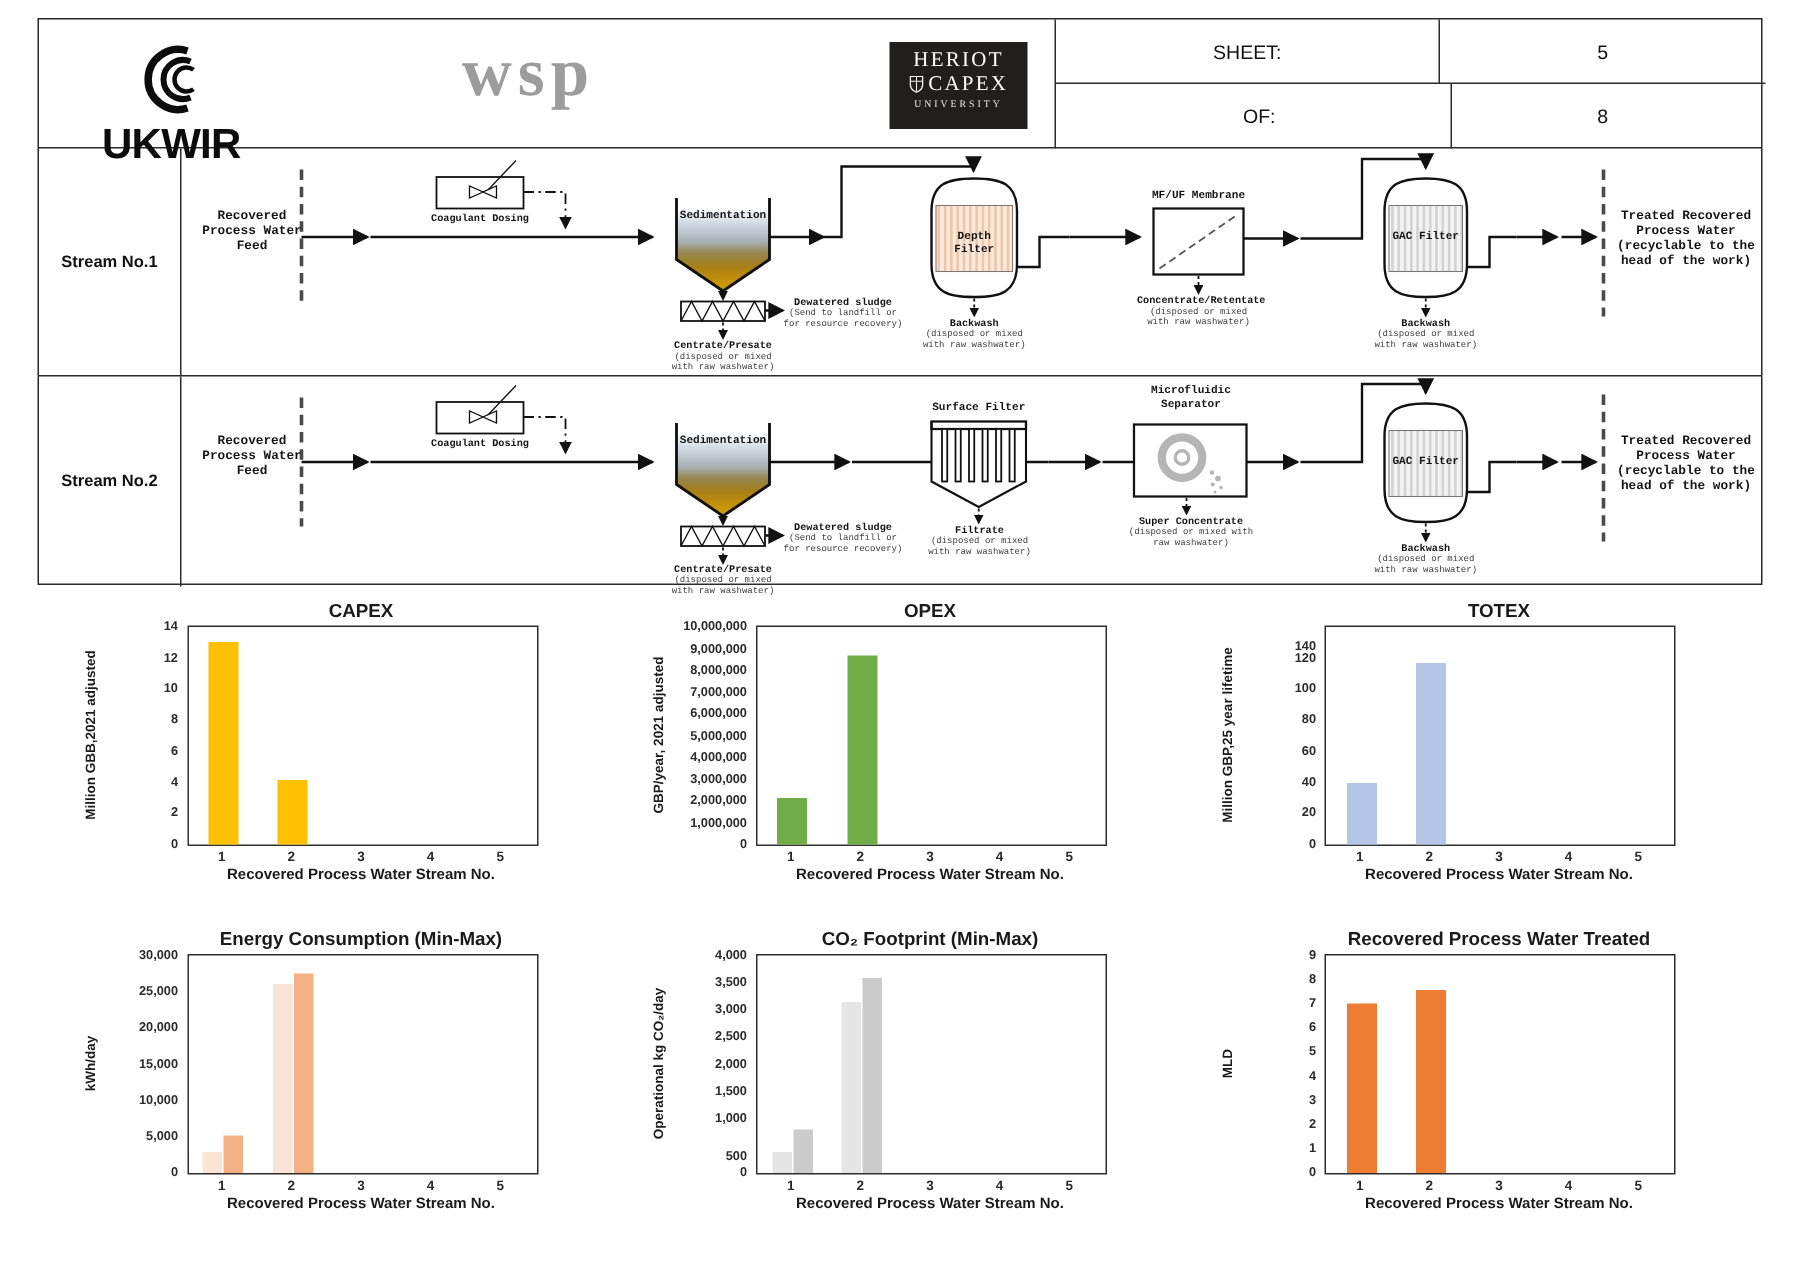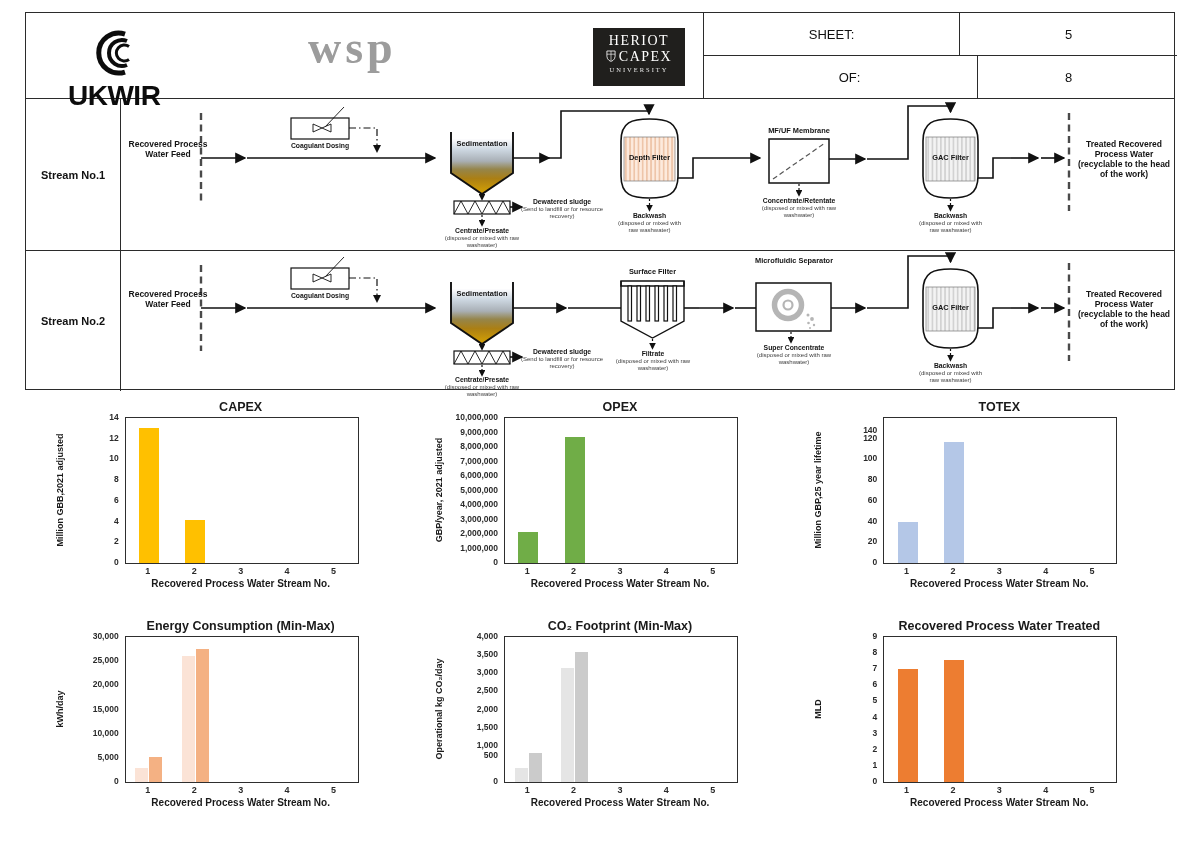--- a/index.html
+++ b/index.html
@@ -12,32 +12,32 @@
   .ukwir-text{font-weight:800;font-size:28px;letter-spacing:-0.5px;color:#0c0c0c;}
   .wsp{position:absolute;left:282px;top:8px;font-family:"Liberation Serif",serif;font-weight:700;font-size:46px;color:#9c9c9c;letter-spacing:4px;}
   .hw{position:absolute;left:567px;top:15px;width:92px;height:58px;background:#201f1d;color:#fff;font-family:"Liberation Serif",serif;text-align:center;box-sizing:border-box;padding-top:6px;}
   .hw .l1{font-size:14px;letter-spacing:1.5px;line-height:1.05;}
   .hw .l2{font-size:14px;letter-spacing:1.5px;line-height:1.1;display:flex;align-items:center;justify-content:center;gap:3px;}
   .hw .l3{font-size:6.5px;letter-spacing:2px;margin-top:2px;color:#e8e8e8;}
   .info{position:absolute;left:677px;top:0;width:473px;height:86px;border-left:1.7px solid #2b2b2b;box-sizing:border-box;}
   .info .cell{position:absolute;display:flex;align-items:center;justify-content:center;font-weight:400;font-size:13px;box-sizing:border-box;}
   .i-sl{left:0;top:0;width:256px;height:43px;border-bottom:1.7px solid #2b2b2b;border-right:1.7px solid #2b2b2b;}
   .i-sv{left:256px;top:0;width:217px;height:43px;border-bottom:1.7px solid #2b2b2b;}
-  .i-ol{left:18px;top:43px;width:256px;height:43px;border-right:1.7px solid #2b2b2b;}
+  .i-ol{left:8px;top:43px;width:256px;height:43px;border-right:1.7px solid #2b2b2b;}
   .i-ov{left:256px;top:43px;width:217px;height:43px;}
 
   
   .srow{position:absolute;left:0;width:100%;box-sizing:border-box;}
   #r1{top:86px;height:152px;border-bottom:1.7px solid #2b2b2b;}
   #r2{top:238px;height:140px;}
   .slabel{position:absolute;left:0;top:0;width:95px;height:100%;border-right:1.7px solid #2b2b2b;box-sizing:border-box;display:flex;align-items:center;justify-content:center;font-weight:700;font-size:11px;}
   .sdiag{position:absolute;left:95px;top:0;width:1055px;height:100%;}
   .sdiag svg{position:absolute;left:0;top:0;}
 
-  .lbl{position:absolute;text-align:center;line-height:1.18;color:#141414;}
+  .lbl{position:absolute;text-align:center;line-height:1.18;color:#141414;font-family:Liberation Mono, monospace;}
   .lbl .t{font-weight:700;font-size:6.8px;display:block;}
   .lbl .s{font-size:6px;color:#3d3d3d;display:block;line-height:1.15;}
   .big{font-weight:700;font-size:8.5px;}
   .mid{font-weight:700;font-size:7.4px;}
 
   
   .fl{stroke:#111;stroke-width:1.6;fill:none;}
   .dash{stroke:#4a4a4a;stroke-width:2.4;fill:none;stroke-dasharray:7 4.5;}
   .dd{stroke:#111;stroke-width:1.2;fill:none;stroke-dasharray:7 3 1.5 3;}
   .dot{stroke:#111;stroke-width:1.2;fill:none;stroke-dasharray:2 2;}
@@ -458,21 +458,21 @@
     </div>
   </div>
   <div class="chart">
     <div class="c-title">CO₂ Footprint (Min-Max)</div>
     <div class="c-body">
       <div class="c-ylab">
           <span>Operational kg CO₂/day</span>
         </div>
       <div class="c-yticks">
           <span style="bottom: 0px;">0</span>
-          <span style="bottom: 26px;">500</span>
+          <span style="bottom: 11px;">500</span>
           <span style="bottom: 36.25px;">1,000</span>
           <span style="bottom: 54.375px;">1,500</span>
           <span style="bottom: 72.5px;">2,000</span>
           <span style="bottom: 90.625px;">2,500</span>
           <span style="bottom: 108.75px;">3,000</span>
           <span style="bottom: 126.875px;">3,500</span>
           <span style="bottom: 145px;">4,000</span>
         </div>
       <div class="c-plotcol">
         <div class="c-plot">

